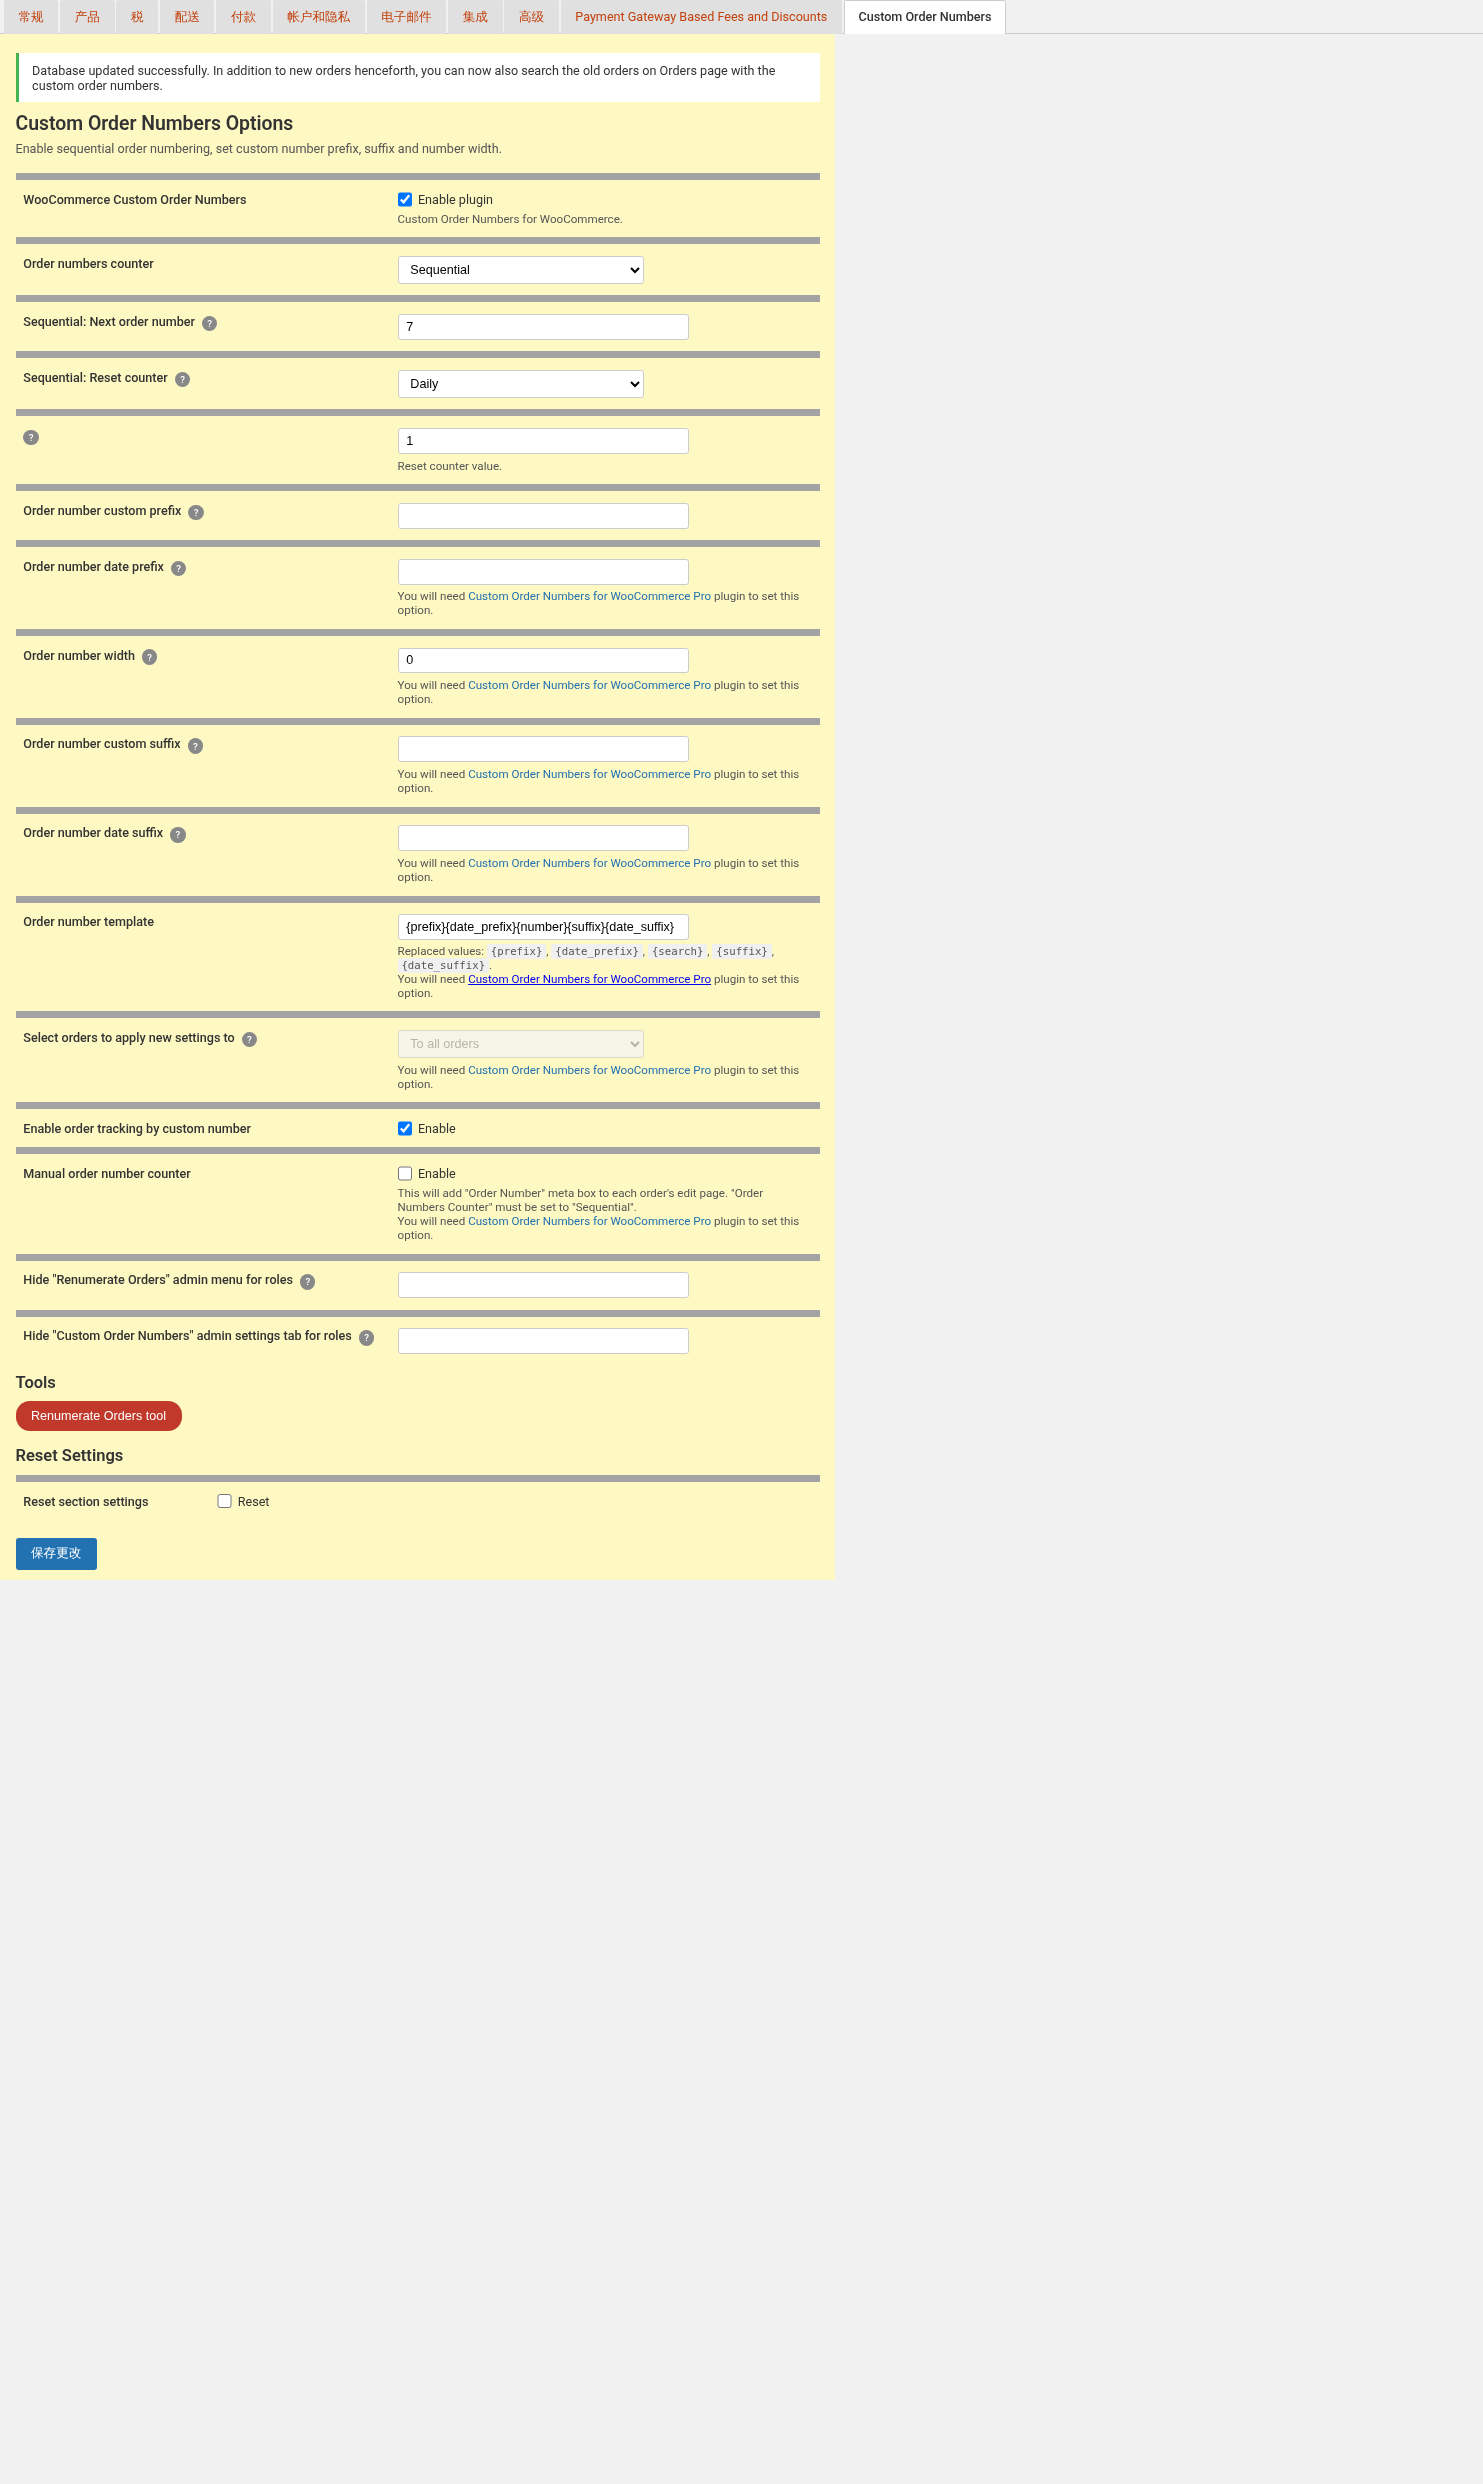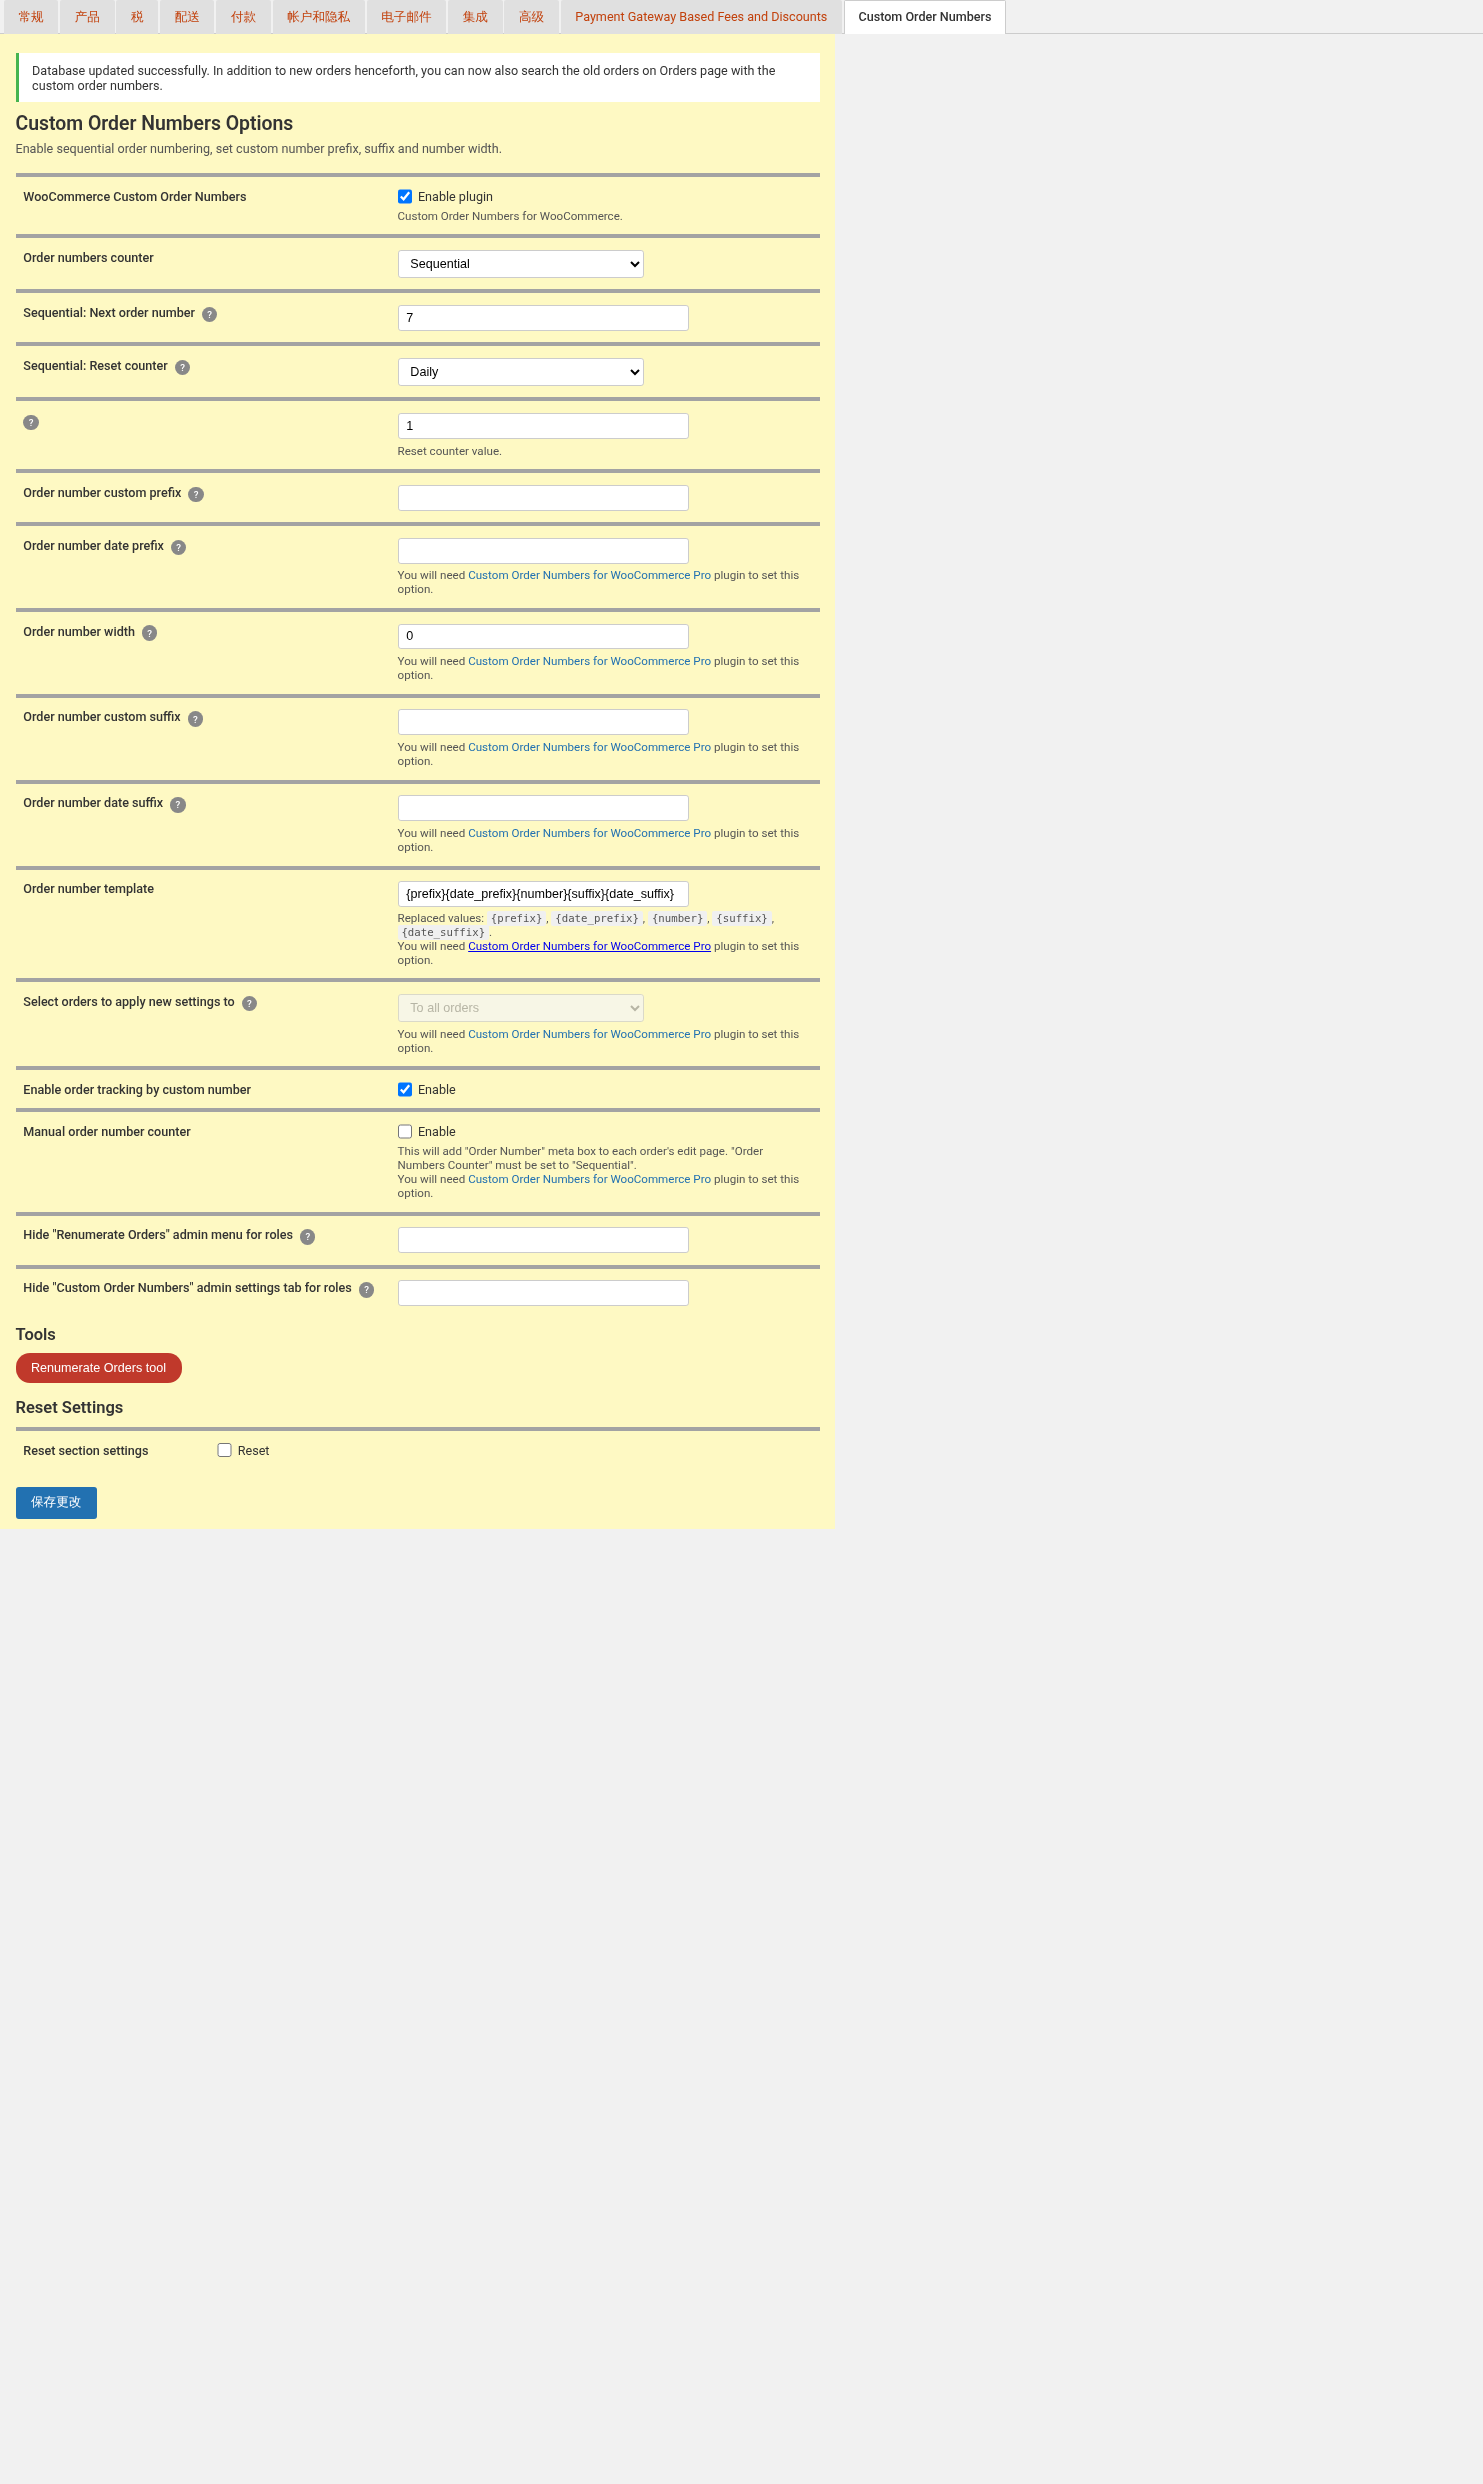--- a/index.html
+++ b/index.html
@@ -56,21 +56,21 @@
     .section-desc {
       font-size: 12.6px;
       color: #555;
       margin-bottom: 17.5px;
     }
     .settings-table {
       width: 100%;
       border-collapse: collapse;
     }
     .settings-table tr {
-      border-top: 4px solid #a3a3a3;
+      border-top: 7px solid #a3a3a3;
     }
     .settings-table td {
       padding: 11.6px 7.8px;
       vertical-align: top;
     }
     .settings-table td:first-child {
       width: 194px;
       font-weight: 500;
       color: #333;
       padding-right: 15.5px;
@@ -349,21 +349,21 @@
       </td>
     </tr>
 
     <tr>
       <td>
         <span>Order number template</span>
       </td>
       <td>
         <input type="text" class="template-input" value="{prefix}{date_prefix}{number}{suffix}{date_suffix}" style="">
         <div class="replaced-values">
-          Replaced values: <code>{prefix}</code>, <code>{date_prefix}</code>, <code>{number}</code>, <code>{suffix}</code>, <code>{date_suffix}</code>.<br>
+          Replaced values: <code>{prefix}</code>, <code>{date_prefix}</code>, <code>{search}</code>, <code>{suffix}</code>, <code>{date_suffix}</code>.<br>
           <span>You will need </span><a href="#">Custom Order Numbers for WooCommerce Pro</a><span> plugin to set this option.</span>
         </div>
       </td>
     </tr>
 
     <tr>
       <td>
         <div class="label-with-help">
           <span>Select orders to apply new settings to</span>
           <span class="help-icon">?</span>

